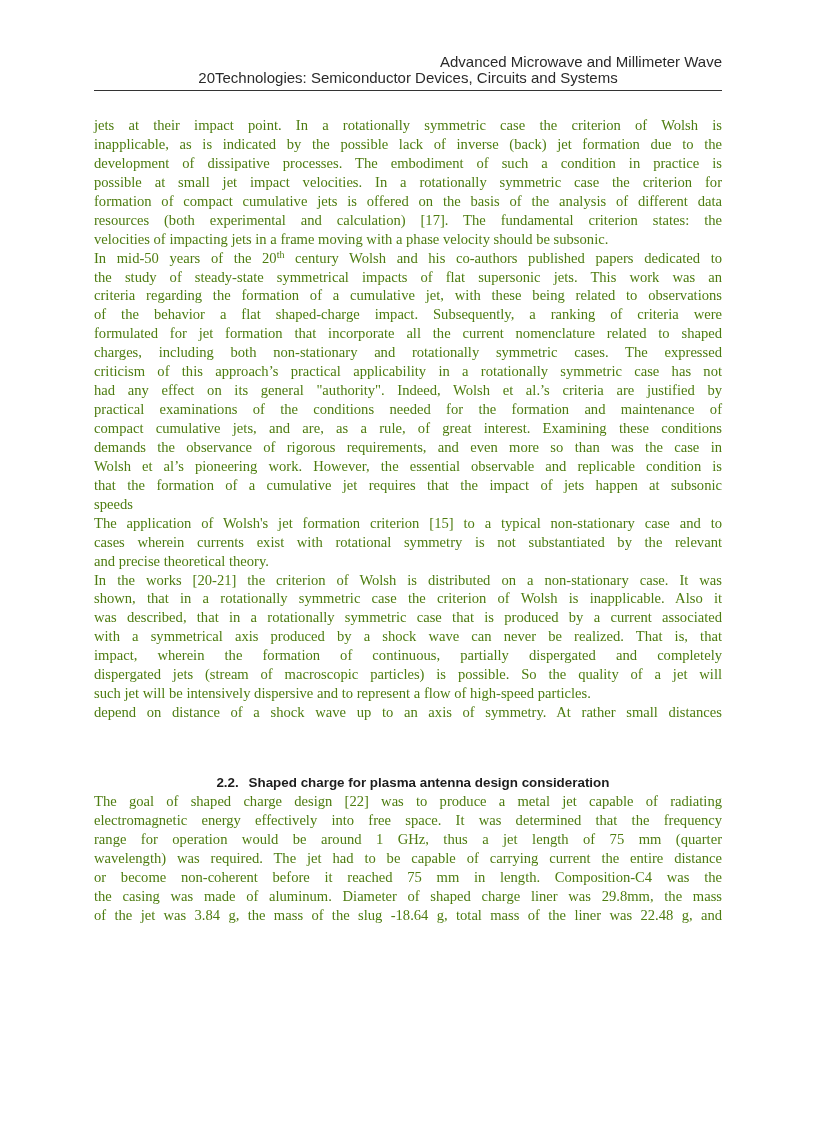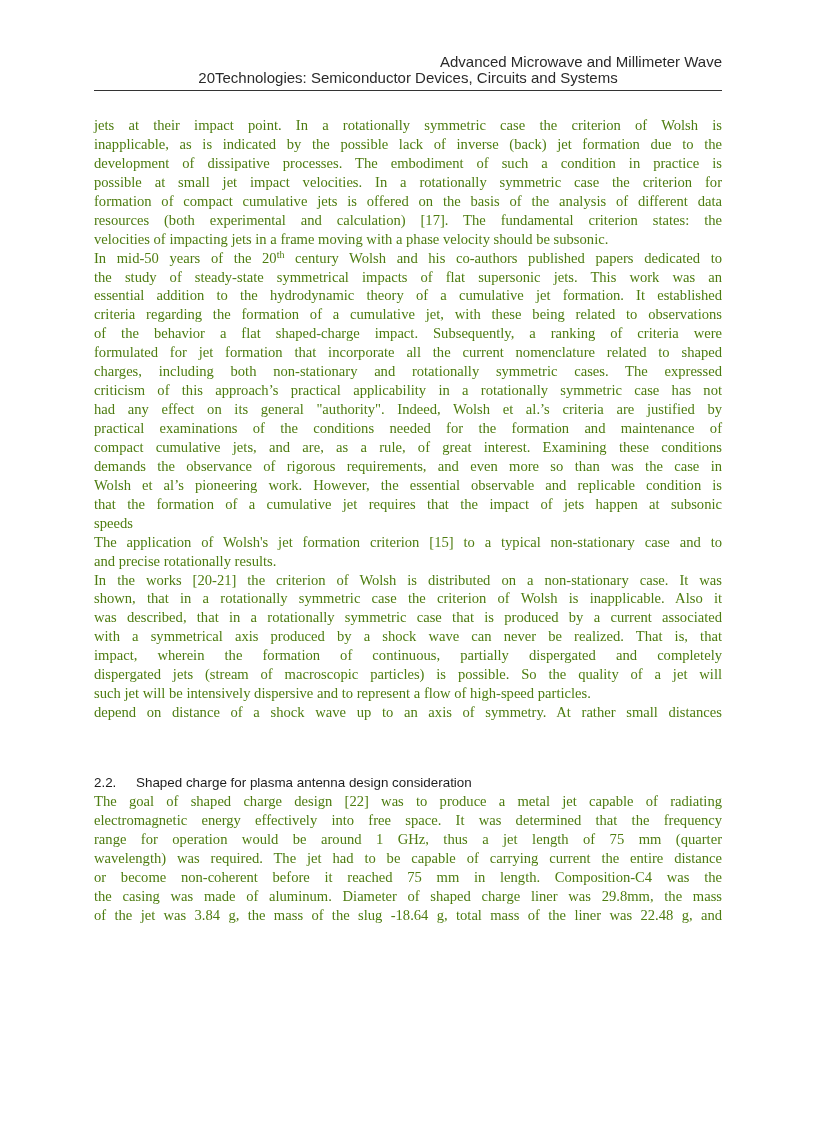--- a/index.html
+++ b/index.html
@@ -16,22 +16,22 @@
     font-family: "Liberation Serif", serif; font-size: 14.6px; color: #4d7c0f;
   }
   .line {
     display: block; height: 18.95px; line-height: 18.95px; white-space: nowrap;
     text-align: justify; text-align-last: justify;
   }
   .line.last { text-align-last: left; }
   sup { font-size: 10px; line-height: 0; vertical-align: 5px; }
   .section-heading {
     position: absolute; left: 94px; top: 774px; width: 628px;
-    font-family: "Liberation Sans", sans-serif; font-weight: normal; font-size: 13.4px; color: #1d1d1d;
-    line-height: 18px; white-space: nowrap;
+    font-family: "Liberation Sans", sans-serif; font-weight: bold; font-size: 13.4px; color: #1d1d1d;
+    line-height: 18px; white-space: nowrap; text-align: center;
   }
   .section-heading .num { display: inline-block; width: 42px; }
   .body-text2 { top: 792px; }
 </style>
 </head>
 <body>
 
 <div class="header">
   <div class="title-line1">Advanced Microwave and Millimeter Wave</div>
   <div class="row2">
@@ -49,38 +49,38 @@
     <span class="line">development of dissipative processes. The embodiment of such a condition in practice is</span>
     <span class="line">possible at small jet impact velocities. In a rotationally symmetric case the criterion for</span>
     <span class="line">formation of compact cumulative jets is offered on the basis of the analysis of different data</span>
     <span class="line">resources (both experimental and calculation) [17]. The fundamental criterion states: the</span>
     <span class="line last">velocities of impacting jets in a frame moving with a phase velocity should be subsonic.</span>
   </div>
 
   <div>
     <span class="line"><span>In mid-50 years of the 20</span><sup>th</sup><span> century Wolsh and his co-authors published papers dedicated to</span></span>
     <span class="line">the study of steady-state symmetrical impacts of flat supersonic jets. This work was an</span>
-    <span class="line">essential addition to the hydrodynamic theory of a cumulative jet formation. It established</span>
     <span class="line">criteria regarding the formation of a cumulative jet, with these being related to observations</span>
     <span class="line">of the behavior a flat shaped-charge impact. Subsequently, a ranking of criteria were</span>
     <span class="line">formulated for jet formation that incorporate all the current nomenclature related to shaped</span>
     <span class="line">charges, including both non-stationary and rotationally symmetric cases. The expressed</span>
     <span class="line">criticism of this approach’s practical applicability in a rotationally symmetric case has not</span>
     <span class="line">had any effect on its general "authority". Indeed, Wolsh et al.’s criteria are justified by</span>
     <span class="line">practical examinations of the conditions needed for the formation and maintenance of</span>
     <span class="line">compact cumulative jets, and are, as a rule, of great interest. Examining these conditions</span>
     <span class="line">demands the observance of rigorous requirements, and even more so than was the case in</span>
     <span class="line">Wolsh et al’s pioneering work. However, the essential observable and replicable condition is</span>
     <span class="line">that the formation of a cumulative jet requires that the impact of jets happen at subsonic</span>
     <span class="line last">speeds</span>
   </div>
 
   <div>
     <span class="line">The application of Wolsh's jet formation criterion [15] to a typical non-stationary case and to</span>
-    <span class="line last">and precise rotationally results.</span>
+    <span class="line">cases wherein currents exist with rotational symmetry is not substantiated by the relevant</span>
+    <span class="line last">and precise theoretical theory.</span>
   </div>
 
   <div>
     <span class="line">In the works [20-21] the criterion of Wolsh is distributed on a non-stationary case. It was</span>
     <span class="line">shown, that in a rotationally symmetric case the criterion of Wolsh is inapplicable. Also it</span>
     <span class="line">was described, that in a rotationally symmetric case that is produced by a current associated</span>
     <span class="line">with a symmetrical axis produced by a shock wave can never be realized. That is, that</span>
     <span class="line">impact, wherein the formation of continuous, partially dispergated and completely</span>
     <span class="line">dispergated jets (stream of macroscopic particles) is possible. So the quality of a jet will</span>
     <span class="line last">such jet will be intensively dispersive and to represent a flow of high-speed particles.</span>

